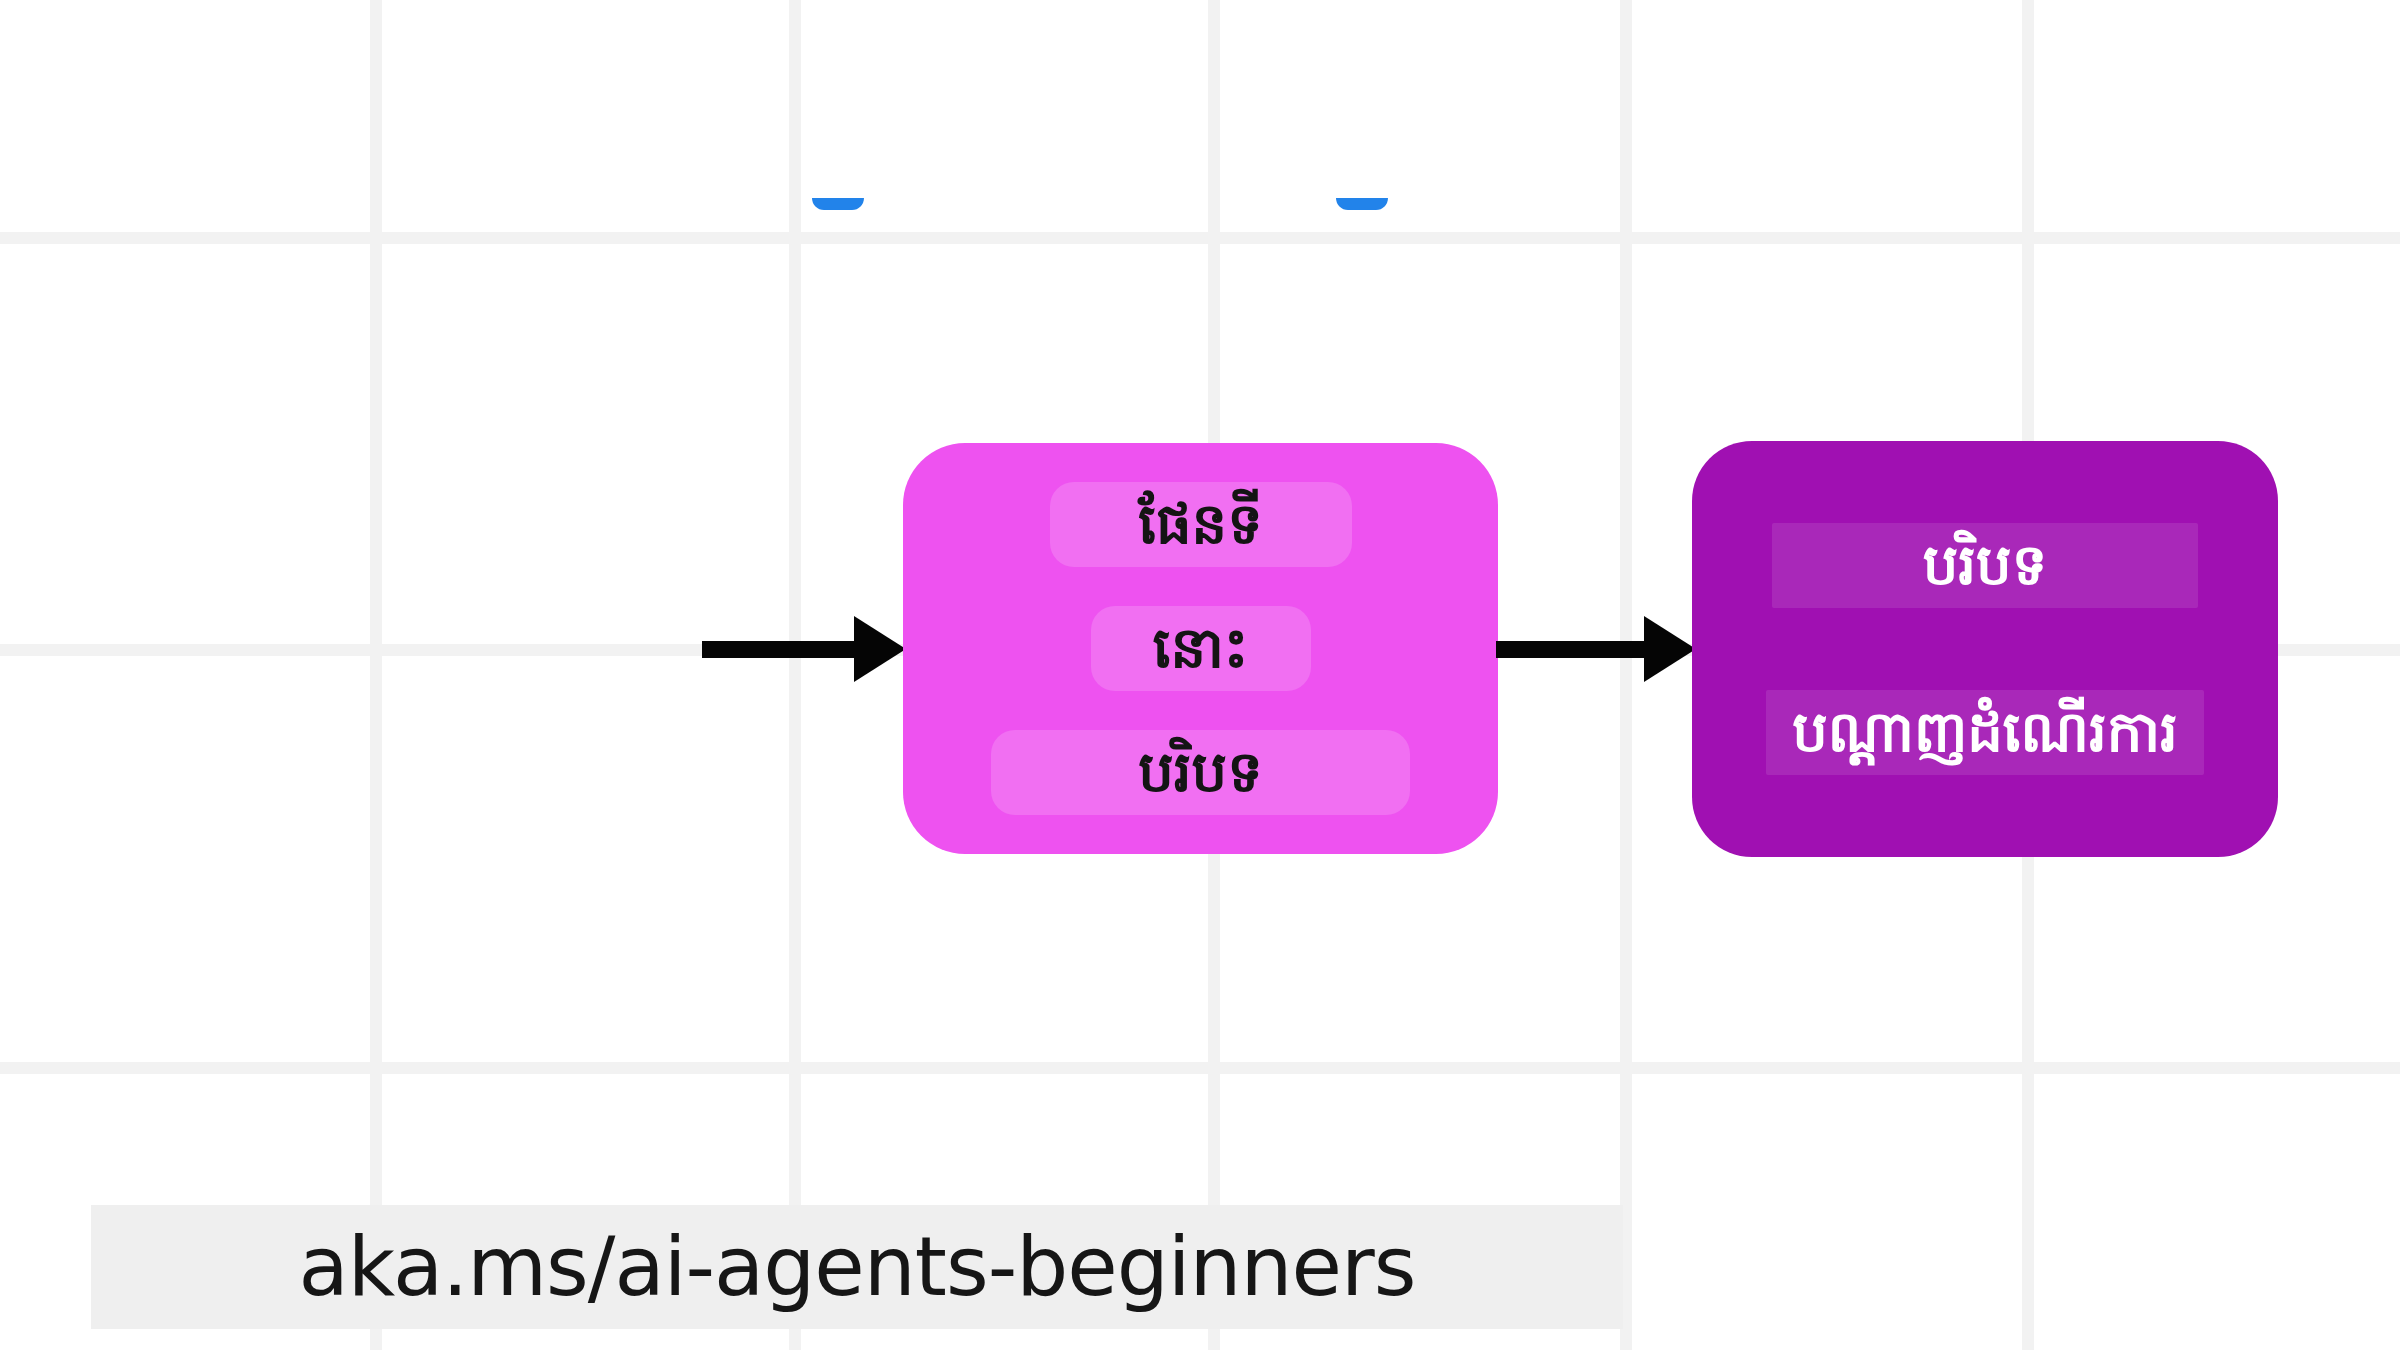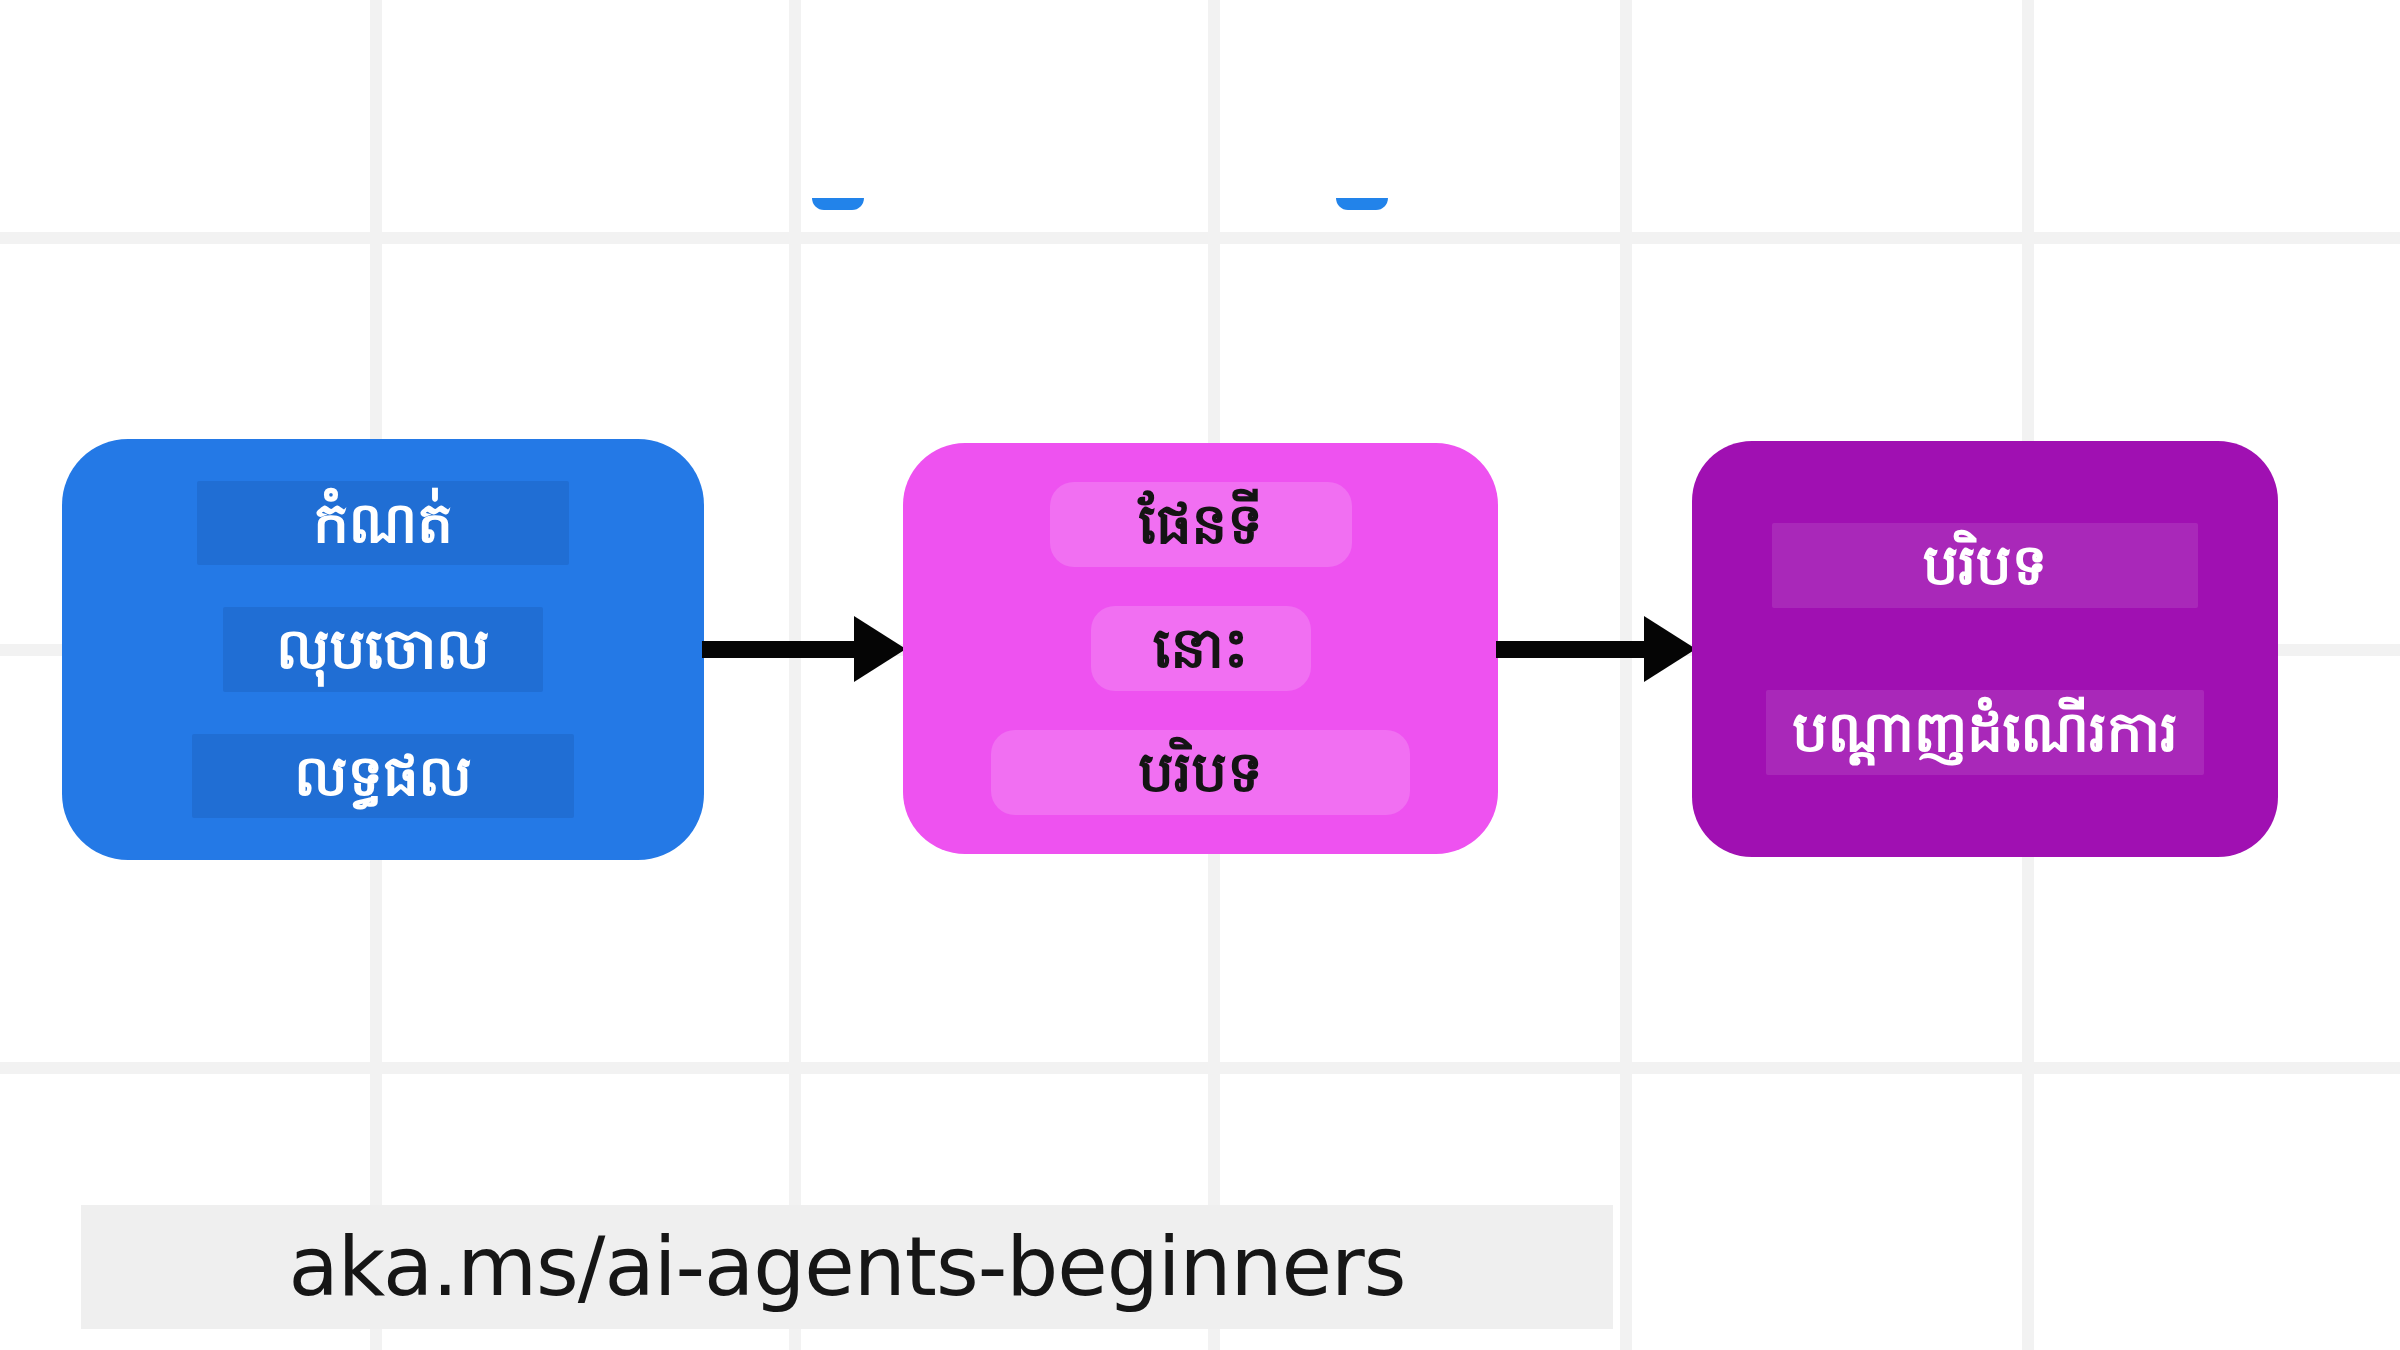--- a/index.html
+++ b/index.html
@@ -65,21 +65,21 @@
   .arrow-head{
     position:absolute;top:616px;width:0;height:0;
     border-top:33px solid transparent;border-bottom:33px solid transparent;
     border-left:52px solid #050505;
   }
   .head1{left:854px;}
   .head2{left:1644px;}
 
   
   .footer-bar{
-    position:absolute;left:81px;top:1205px;width:1532px;height:124px;
+    position:absolute;left:91px;top:1205px;width:1532px;height:124px;
     background:#efefef;display:flex;align-items:center;justify-content:center;
   }
   .footer-bar span{
     font-size:82px;color:#161616;letter-spacing:-1px;white-space:nowrap;line-height:1;
   }
 </style>
 </head>
 <body>
 
 <div class="stage">
@@ -90,25 +90,20 @@
   <div class="vline v4"></div>
   <div class="vline v5"></div>
   <div class="hline h1"></div>
   <div class="hline h2"></div>
   <div class="hline h3"></div>
 
 
   <div class="blue-arc arc1"></div>
   <div class="blue-arc arc2"></div>
 
-  <div class="box box1">
-    <div class="hl">កំណត់</div>
-    <div class="hl">លុបចោល</div>
-    <div class="hl">លទ្ធផល</div>
-  </div>
 
   <div class="arrow-shaft shaft1"></div>
   <div class="arrow-head head1"></div>
 
   <div class="box box2">
     <div class="hl">ផែនទី</div>
     <div class="hl">នោះ</div>
     <div class="hl">បរិបទ</div>
   </div>
 

